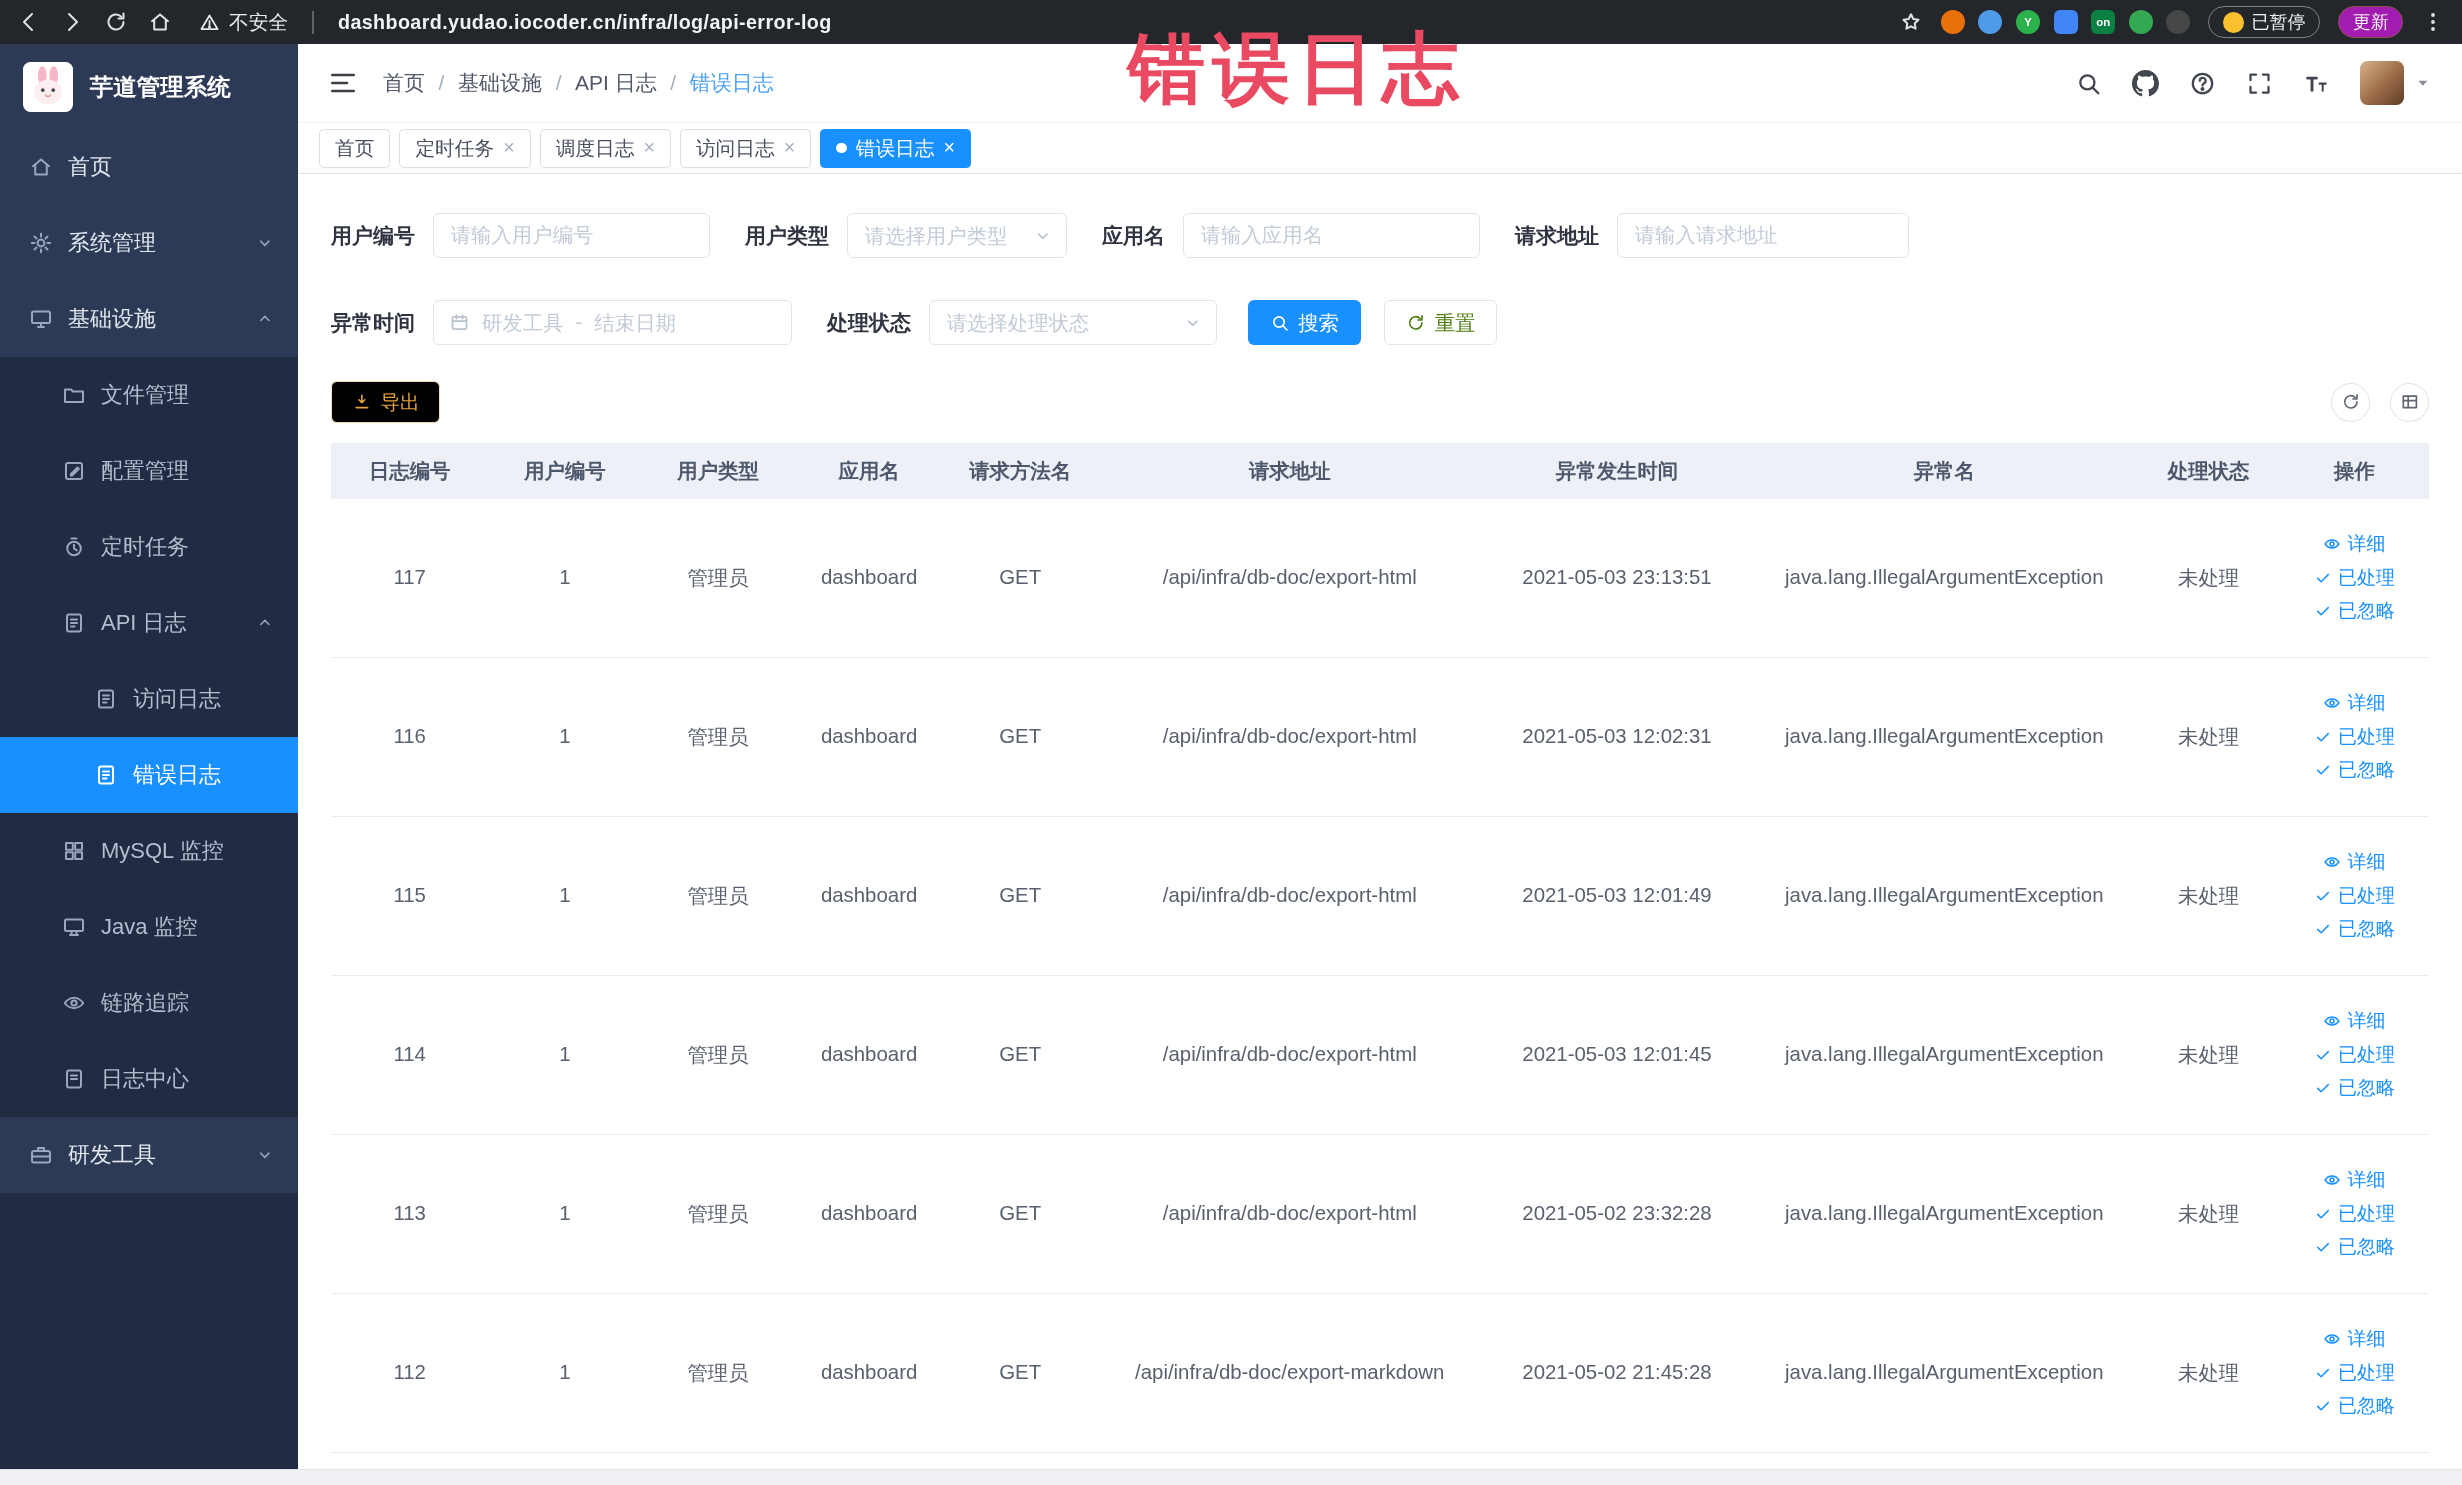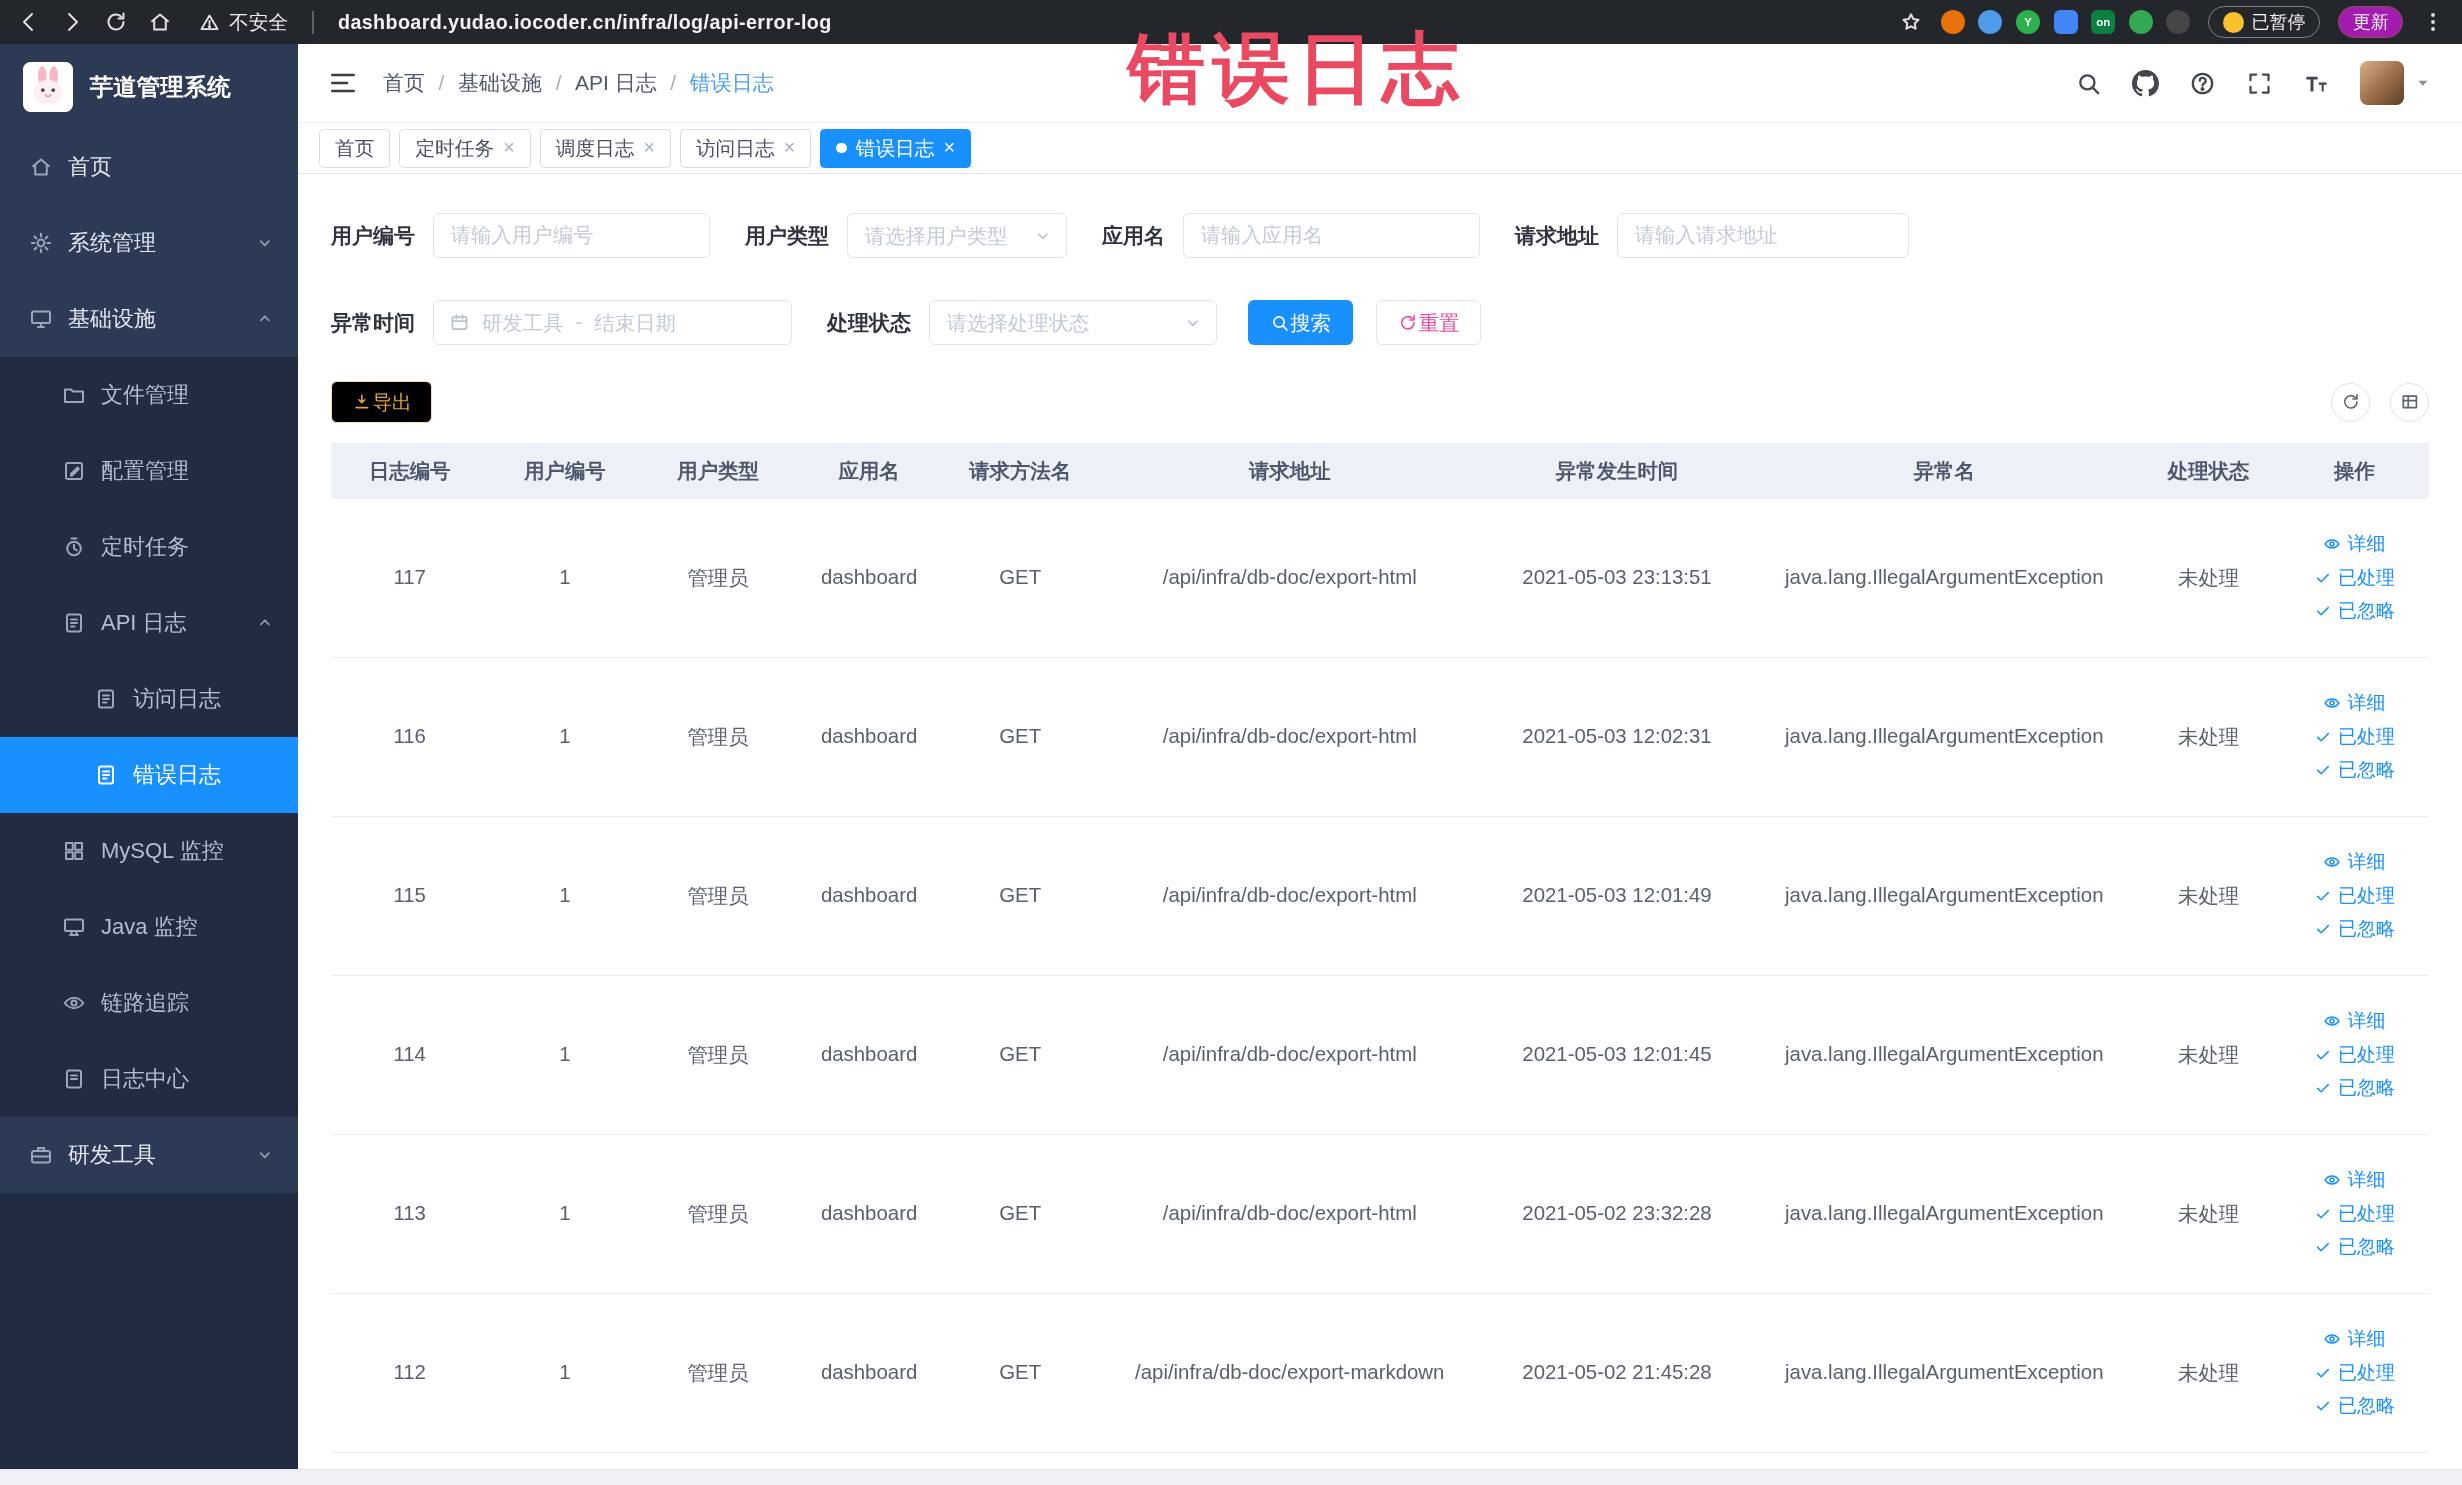--- a/index.html
+++ b/index.html
@@ -68,24 +68,24 @@
   .filter-row.second{margin-bottom:36px}
   .f-item{display:flex;align-items:center;margin-right:35px}
   .f-label{font-size:21px;font-weight:700;color:#2f3440;margin-right:18px;white-space:nowrap}
   .f-input{height:45px;border:1.5px solid #e0e5ec;border-radius:6px;background:#fff;display:flex;align-items:center;padding:0 16.7px;font-size:20.4px;color:#5f6672;position:relative}
   input.f-input{outline:none;font-family:inherit}
   input.f-input::placeholder{color:#c2cbd8}
   .ph{color:#c2cbd8;white-space:nowrap}
   .f-input .chev{position:absolute;right:13.6px;width:19.7px;height:19.7px;color:#b9c2cf}
   .daterange{gap:12px;padding:0 15px}
   .daterange .cal{width:21px;height:21px;color:#b9c2cf}
-  .btn{height:45px;display:inline-flex;align-items:center;gap:1px;padding:0 21px;border-radius:6px;font-size:20.4px;border:1.5px solid transparent;font-family:inherit;background:none}
+  .btn{height:45px;display:inline-flex;align-items:center;gap:9px;padding:0 21px;border-radius:6px;font-size:20.4px;border:1.5px solid transparent;font-family:inherit;background:none}
   .btn .icon{width:19.7px;height:19.7px}
   .btn-primary{background:#1890ff;color:#fff}
-  .btn-plain{background:#fff;border-color:#e0e5ec;color:#ec4899}
+  .btn-plain{background:#fff;border-color:#e0e5ec;color:#4d7c0f}
   .btn-warning{background:#000000;border-color:#f7ddb2;color:#e6a23c;height:42px;font-size:19.7px;padding:0 19.7px}
 
   
   .table-toolbar{display:flex;align-items:center;justify-content:space-between;padding:0 33px;margin-bottom:19.7px;flex:none}
   .tool-circles{display:flex;gap:19.7px}
   .circle-btn{width:39px;height:39px;border-radius:50%;border:1.5px solid #dde2ea;display:inline-flex;align-items:center;justify-content:center;color:#5f6672;background:#fff}
   .circle-btn .icon{width:19.7px;height:19.7px}
 
   
   .table{margin:0 33px;font-size:20.4px;flex:none}

